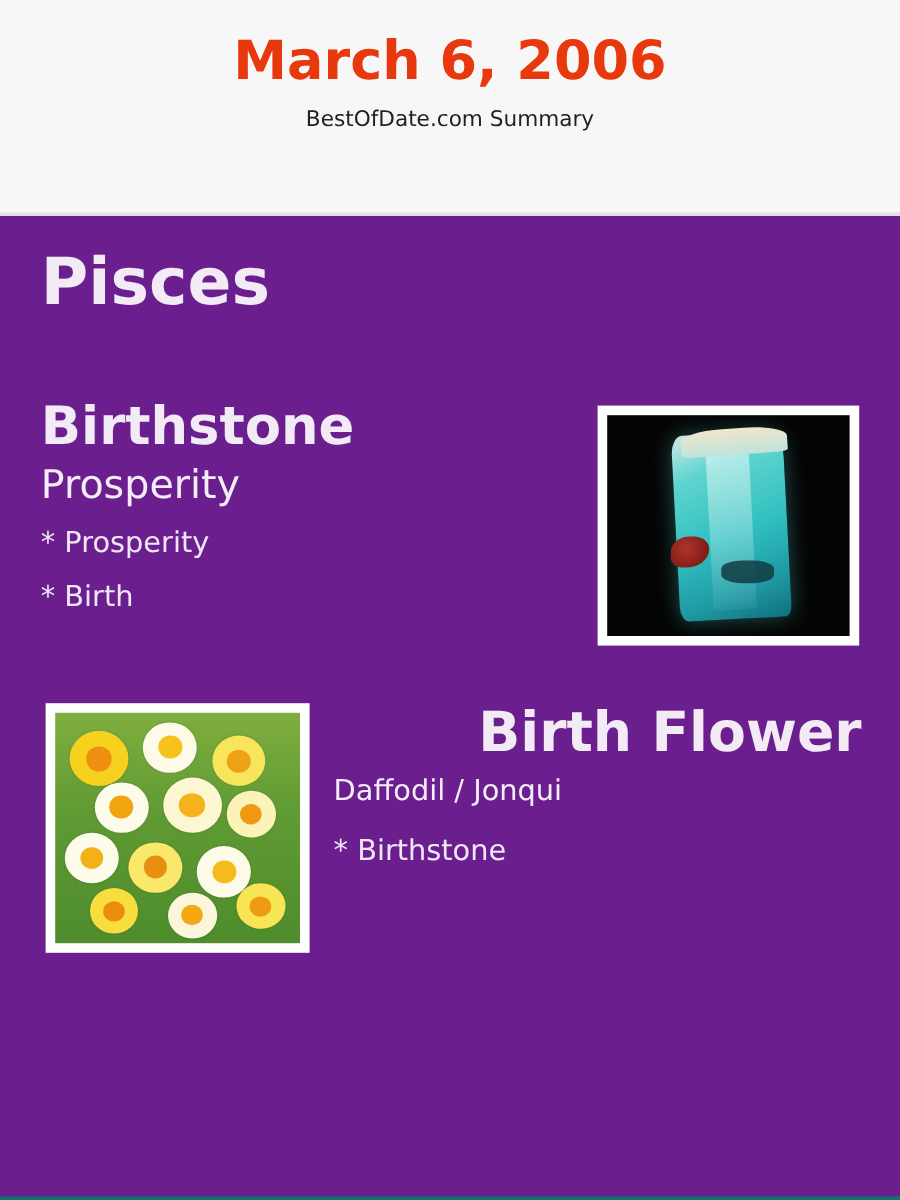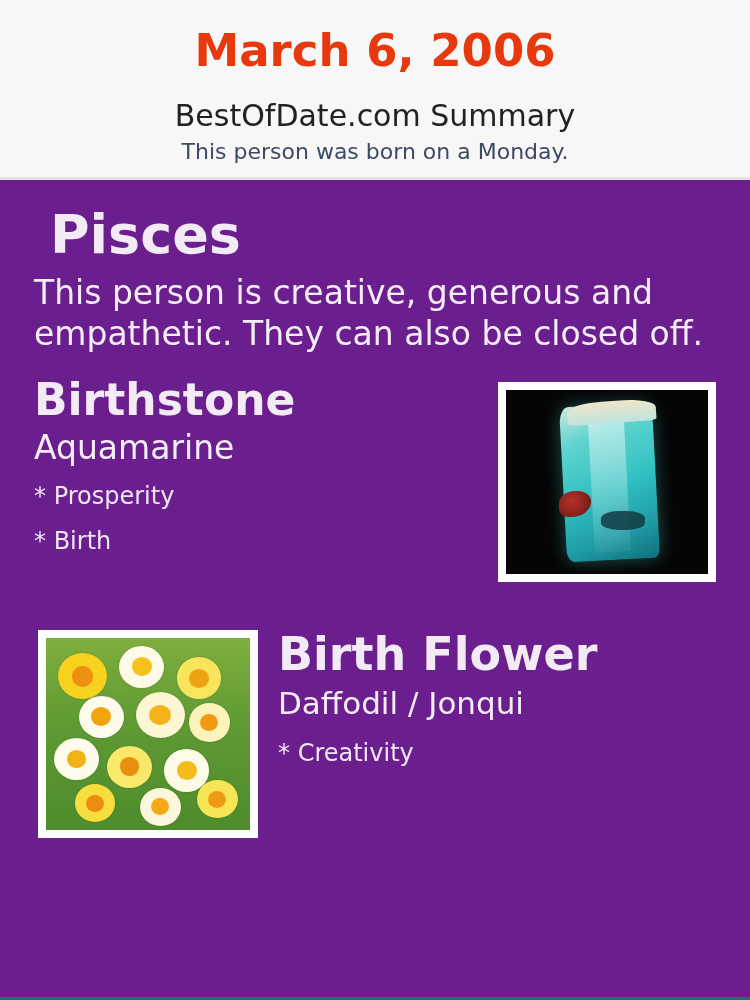--- a/index.html
+++ b/index.html
@@ -32,23 +32,23 @@
   }
   .header-date {
     color: #e8380d;
     font-size: 45px;
     font-weight: bold;
     line-height: 58px;
     letter-spacing: 0px;
   }
   .header-subtitle {
     color: #222222;
-    font-size: 30px;
+    font-size: 18px;
     line-height: 36px;
-    margin-top: 18px;
+    margin-top: 2px;
   }
   .header-note {
     color: #3d4a63;
     font-size: 22px;
     line-height: 32px;
     margin-top: 2px;
   }
 
   
   .body {
@@ -58,34 +58,34 @@
     box-sizing: border-box;
     padding: 24px 32px 0 32px;
     position: relative;
   }
 
   .sign-name {
     color: #f2eaf5;
     font-size: 54px;
     font-weight: bold;
     line-height: 62px;
-    margin: 0 0 6px 18px;
+    margin: 0 0 6px 2px;
   }
   .sign-desc {
     color: #f4ecf7;
     font-size: 33px;
     line-height: 41px;
     margin: 0 0 0 2px;
     max-width: 690px;
   }
 
   
   .stone-block {
     position: relative;
-    margin-top: 20px;
+    margin-top: 64px;
     min-height: 230px;
   }
   .stone-title {
     color: #f2eaf5;
     font-size: 44px;
     font-weight: bold;
     line-height: 52px;
     margin: 0 0 2px 2px;
   }
   .stone-name {
@@ -207,52 +207,51 @@
 
   .flower-text {
     margin-left: 246px;
   }
   .flower-title {
     color: #f2eaf5;
     font-size: 46px;
     font-weight: bold;
     line-height: 56px;
     margin: 12px 0 0 0;
+    text-align: right;
   }
   .flower-name {
     color: #f4ecf7;
-    font-size: 31px;
+    font-size: 24px;
     line-height: 42px;
     margin: 0 0 6px 0;
   }
   .flower-bullet {
     color: #f0e6f5;
     font-size: 24px;
     line-height: 46px;
   }
 </style>
 </head>
 <body>
 
 <div class="page">
 
   <div class="header">
     <div class="header-date">March 6, 2006</div>
     <div class="header-subtitle">BestOfDate.com Summary</div>
-    <div class="header-note">This person was born on a Monday.</div>
   </div>
 
   <div class="body">
 
     <div class="sign-name">Pisces</div>
-    <div class="sign-desc">This person is creative, generous and empathetic. They can also be closed off.</div>
 
     <div class="stone-block">
       <div class="stone-title">Birthstone</div>
-      <div class="stone-name">Aquamarine</div>
+      <div class="stone-name">Prosperity</div>
       <div class="bullet">* Prosperity</div>
       <div class="bullet">* Birth</div>
 
       <div class="stone-photo">
         <div class="stone-photo-inner">
           <div class="crystal"></div>
           <div class="crystal-facet"></div>
           <div class="crystal-top"></div>
           <div class="crystal-red"></div>
           <div class="crystal-dark"></div>
@@ -298,18 +297,18 @@
             </div>
           <div class="bloom" style="left:74%;top:74%;width:20%;height:20%;background:#f8e556;">
               <div class="core" style="background:#ee9a12;"></div>
             </div>
         </div>
       </div>
 
       <div class="flower-text">
         <div class="flower-title">Birth Flower</div>
         <div class="flower-name">Daffodil / Jonqui</div>
-        <div class="flower-bullet">* Creativity</div>
+        <div class="flower-bullet">* Birthstone</div>
       </div>
     </div>
 
   </div>
 </div>
 
 </body></html>

